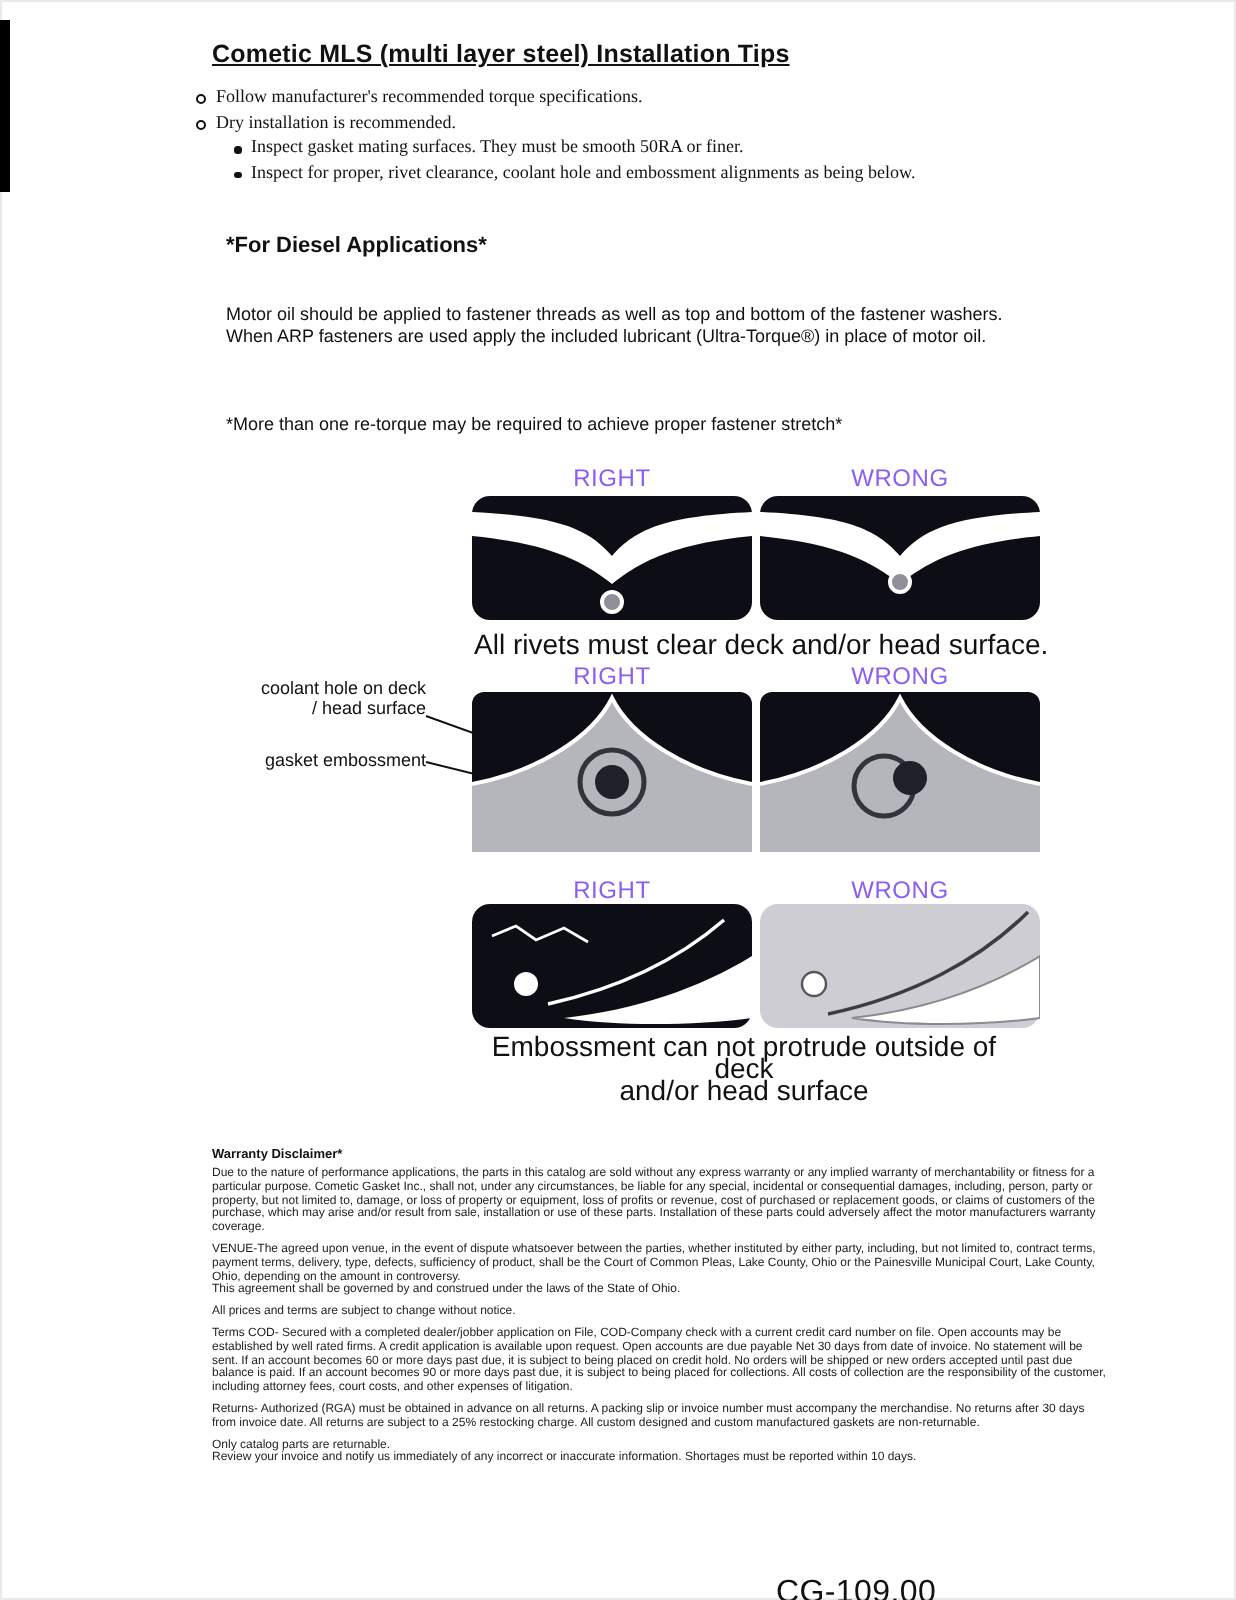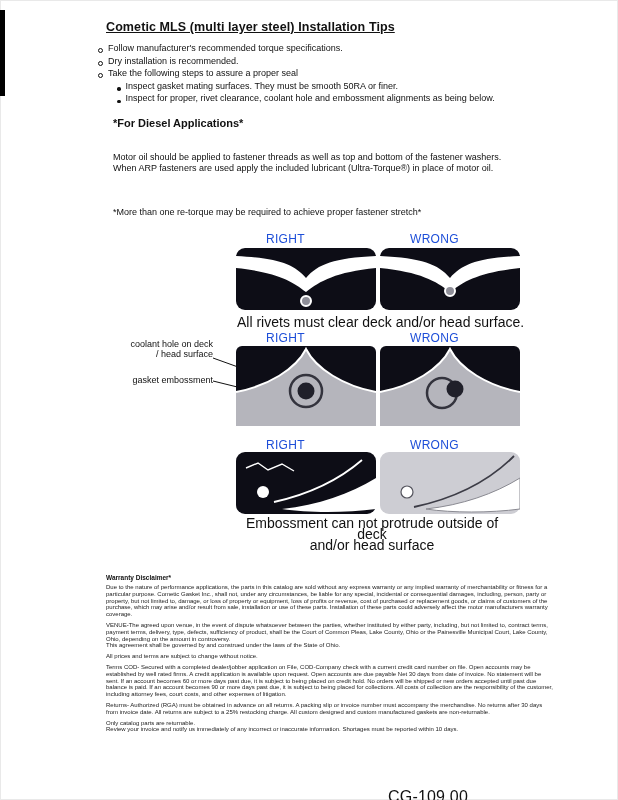--- a/index.html
+++ b/index.html
@@ -14,34 +14,34 @@
     box-shadow: inset 0 0 0 1px #e9e9e9;
   }
   .edge-bar { position:absolute; left:0; top:10px; width:5px; height:86px; background:#000; }
 
   .title {
     position:absolute; left:106px; top:20px; margin:0;
     font-size:12.5px; font-weight:bold; text-decoration:underline; letter-spacing:0.1px;
   }
 
   .bullets { position:absolute; left:98px; top:44px; font-size:9px; }
-  .b-row { display:flex; align-items:flex-end; gap:5px; margin-bottom:3.5px; line-height:9px; }
+  .b-row { display:flex; align-items:center; gap:5px; margin-bottom:3.5px; line-height:9px;font-family:Liberation Serif, serif; }
   .b-row.sub { margin-left:19px; }
   .dot { flex:0 0 auto; margin-top:2.5px; display:inline-block; }
   .dot.open { width:3px; height:3px; border:1px solid #111; border-radius:50%; }
   .dot.filled { width:3.5px; height:3.5px; background:#111; border-radius:50%; }
 
   .diesel-h { position:absolute; left:113px; top:117px; margin:0; font-size:11px; font-weight:bold; }
 
   .body { position:absolute; margin:0; font-size:9px; line-height:10.5px; white-space:pre-line; }
   .para1 { left:113px; top:136px; width:404px;margin-top:16px; }
   .para2 { left:113px; top:167px; width:404px; }
   .note  { left:113px; top:207px; width:404px; text-align:left; }
 
-  .lbl { position:absolute; width:80px; text-align:left; font-size:12px; letter-spacing:0.3px; color:#1d4ed8; }
+  .lbl { position:absolute; width:80px; text-align:center; font-size:12px; letter-spacing:0.3px; color:#8b5cf6; }
   .r1-right { left:266px; top:232px; }  .r1-wrong { left:410px; top:232px; }
   .r2-right { left:266px; top:331px; }  .r2-wrong { left:410px; top:331px; }
   .r3-right { left:266px; top:438px; }  .r3-wrong { left:410px; top:438px; }
 
   .img { position:absolute; display:block; }
   .i1l { left:236px; top:248px; width:140px; height:62px; }
   .i1r { left:380px; top:248px; width:140px; height:62px; }
   .i2l { left:236px; top:346px; width:140px; height:80px; }
   .i2r { left:380px; top:346px; width:140px; height:80px; }
   .i3l { left:236px; top:452px; width:140px; height:62px; }
@@ -73,24 +73,20 @@
   <h1 class="title">Cometic MLS (multi layer steel) Installation Tips</h1>
 
   <div class="bullets">
     <div class="b-row">
       <span class="dot open"></span>
       <span>Follow manufacturer's recommended torque specifications.</span>
     </div>
     <div class="b-row">
       <span class="dot open"></span>
       <span>Dry installation is recommended.</span>
-    </div>
-    <div class="b-row">
-      <span class="dot open"></span>
-      <span>Take the following steps to assure a proper seal</span>
     </div>
     <div class="b-row sub">
       <span class="dot filled"></span>
       <span>Inspect gasket mating surfaces.  They must be smooth 50RA or finer.</span>
     </div>
     <div class="b-row sub">
       <span class="dot filled"></span>
       <span>Inspect for proper, rivet clearance, coolant hole and embossment alignments as being below.</span>
     </div>
   </div>

